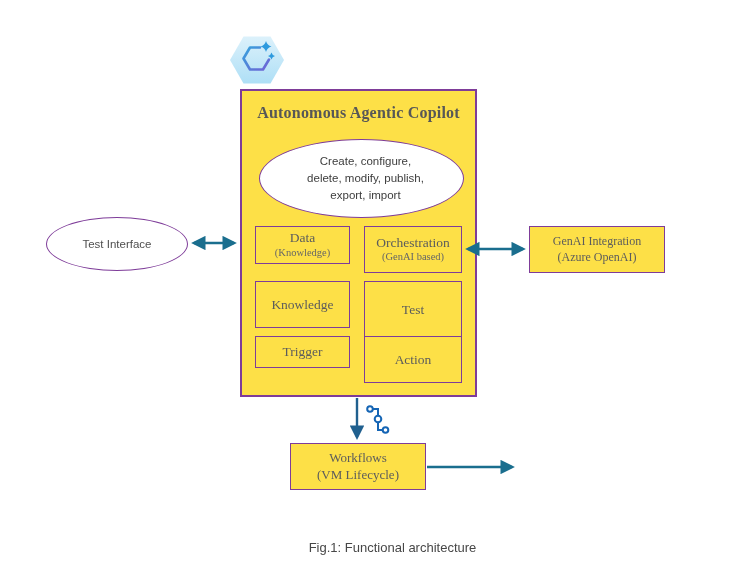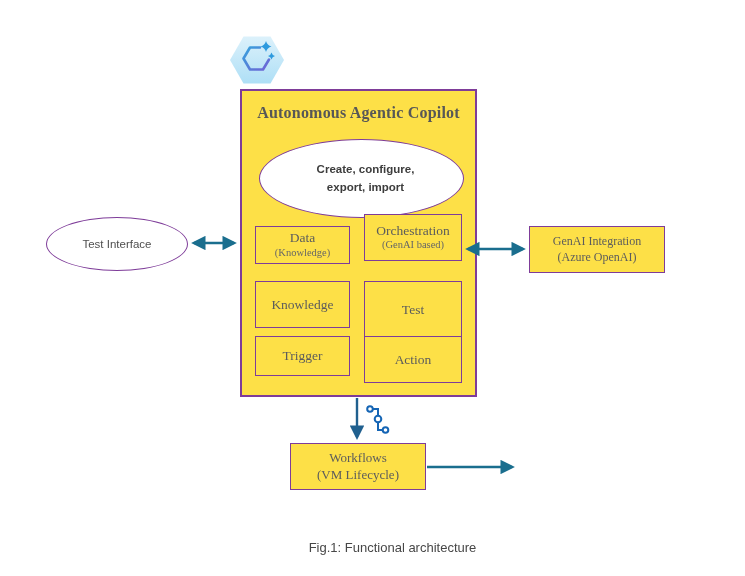--- a/index.html
+++ b/index.html
@@ -13,31 +13,31 @@
   .pbox{position:absolute;box-sizing:border-box;border:1.6px solid #7e3c99;background:#fde047;}
   .pellipse{position:absolute;box-sizing:border-box;border:1.6px solid #7e3c99;border-radius:50%;background:#ffffff;
             display:flex;align-items:center;justify-content:center;text-align:center;}
 
   
   .main-box{left:240px;top:89px;width:237px;height:308px;border-width:2px;}
   .main-title{position:absolute;top:13px;left:0;width:100%;text-align:center;
               font-size:16px;font-weight:bold;color:#575757;letter-spacing:.2px;}
   .main-ellipse{left:17px;top:48px;width:205px;height:79px;border-width:1.4px;}
   .main-ellipse .lines{font-size:11.5px;line-height:1.5;color:#3d3d3d;font-weight:bold;}
-  .main-ellipse .lines span{display:block;font-weight:bold;color:#3d3d3d;margin-left:8px;}
+  .main-ellipse .lines span{display:block;font-weight:normal;color:#3d3d3d;margin-left:8px;}
 
   .module{display:flex;flex-direction:column;align-items:center;justify-content:center;text-align:center;}
   .module .lbl{font-size:13.5px;color:#5c5c5c;line-height:1.15;}
   .module .sub{font-size:10.5px;color:#666666;line-height:1.2;margin-top:1px;}
 
   .m-data{left:255px;top:226px;width:95px;height:38px;}
-  .m-orch{left:364px;top:214px;width:98px;height:47px;}
+  .m-orch{left:364px;top:226px;width:98px;height:47px;}
   .m-func{left:255px;top:281px;width:95px;height:47px;}
   .m-test{left:364px;top:281px;width:98px;height:58px;}
-  .m-trig{left:255px;top:336px;width:95px;height:40px;align-items:center;}
+  .m-trig{left:255px;top:336px;width:95px;height:32px;align-items:center;}
   .m-act {left:364px;top:336px;width:98px;height:47px;}
 
   .ui-ellipse{left:46px;top:217px;width:142px;height:54px;}
   .ui-ellipse .lbl{font-size:11.5px;color:#4f4f4f;}
 
   .genai-box{left:529px;top:226px;width:136px;height:47px;display:flex;align-items:center;justify-content:center;text-align:center;}
   .genai-box .lbl{font-size:12px;color:#5c5c5c;line-height:1.3;}
   .genai-box .lbl span{display:block;}
 
   .wf-box{left:290px;top:443px;width:136px;height:47px;display:flex;align-items:center;justify-content:center;text-align:center;}
@@ -78,20 +78,21 @@
       <path d="M42.5 19.5 Q43.2 22.3 46 23 Q43.2 23.7 42.5 26.5 Q41.8 23.7 39 23 Q41.8 22.3 42.5 19.5 Z" fill="#2e9ade"></path>
     </svg>
   </div>
 
   <div class="pbox main-box">
     <div class="main-title serif">Autonomous Agentic Copilot</div>
 
     <div class="pellipse main-ellipse">
       <div class="lines sans">
         <span>Create, configure,</span>
+        <span>delete, modify, publish,</span>
         <span>export, import</span>
       </div>
     </div>
   </div>
 
   <div class="pbox module m-data">
     <div class="lbl serif">Data</div>
     <div class="sub serif">(Knowledge)</div>
   </div>
   <div class="pbox module m-orch">

